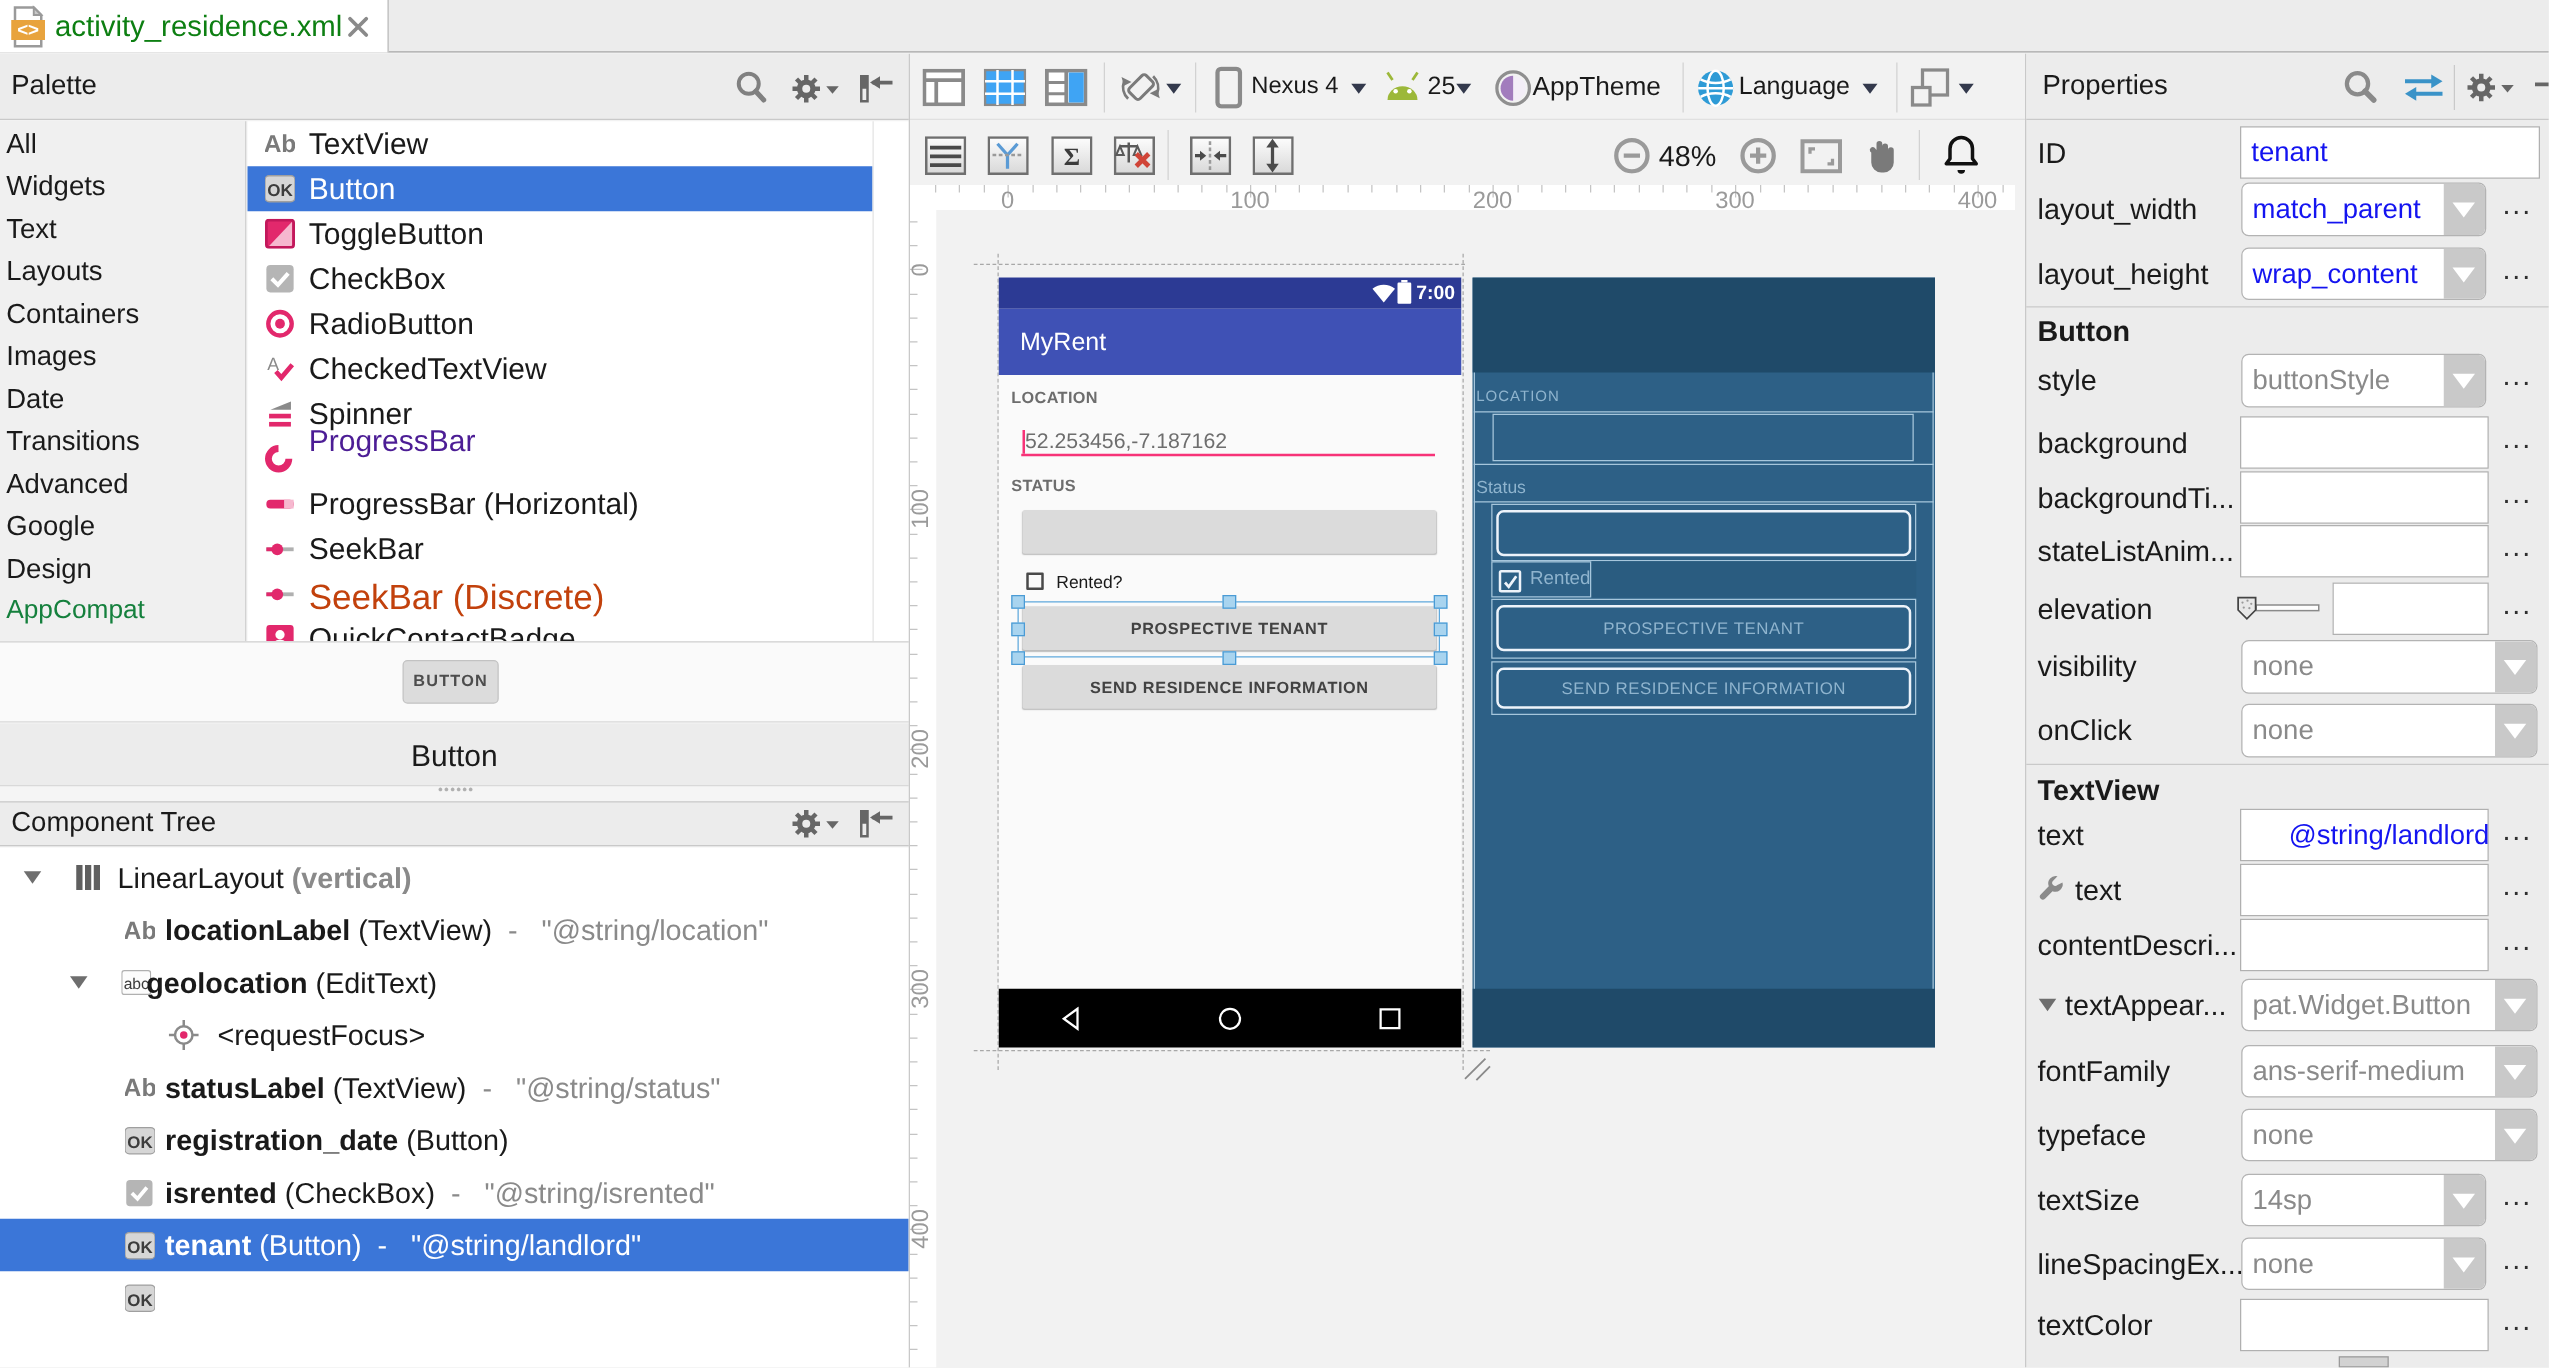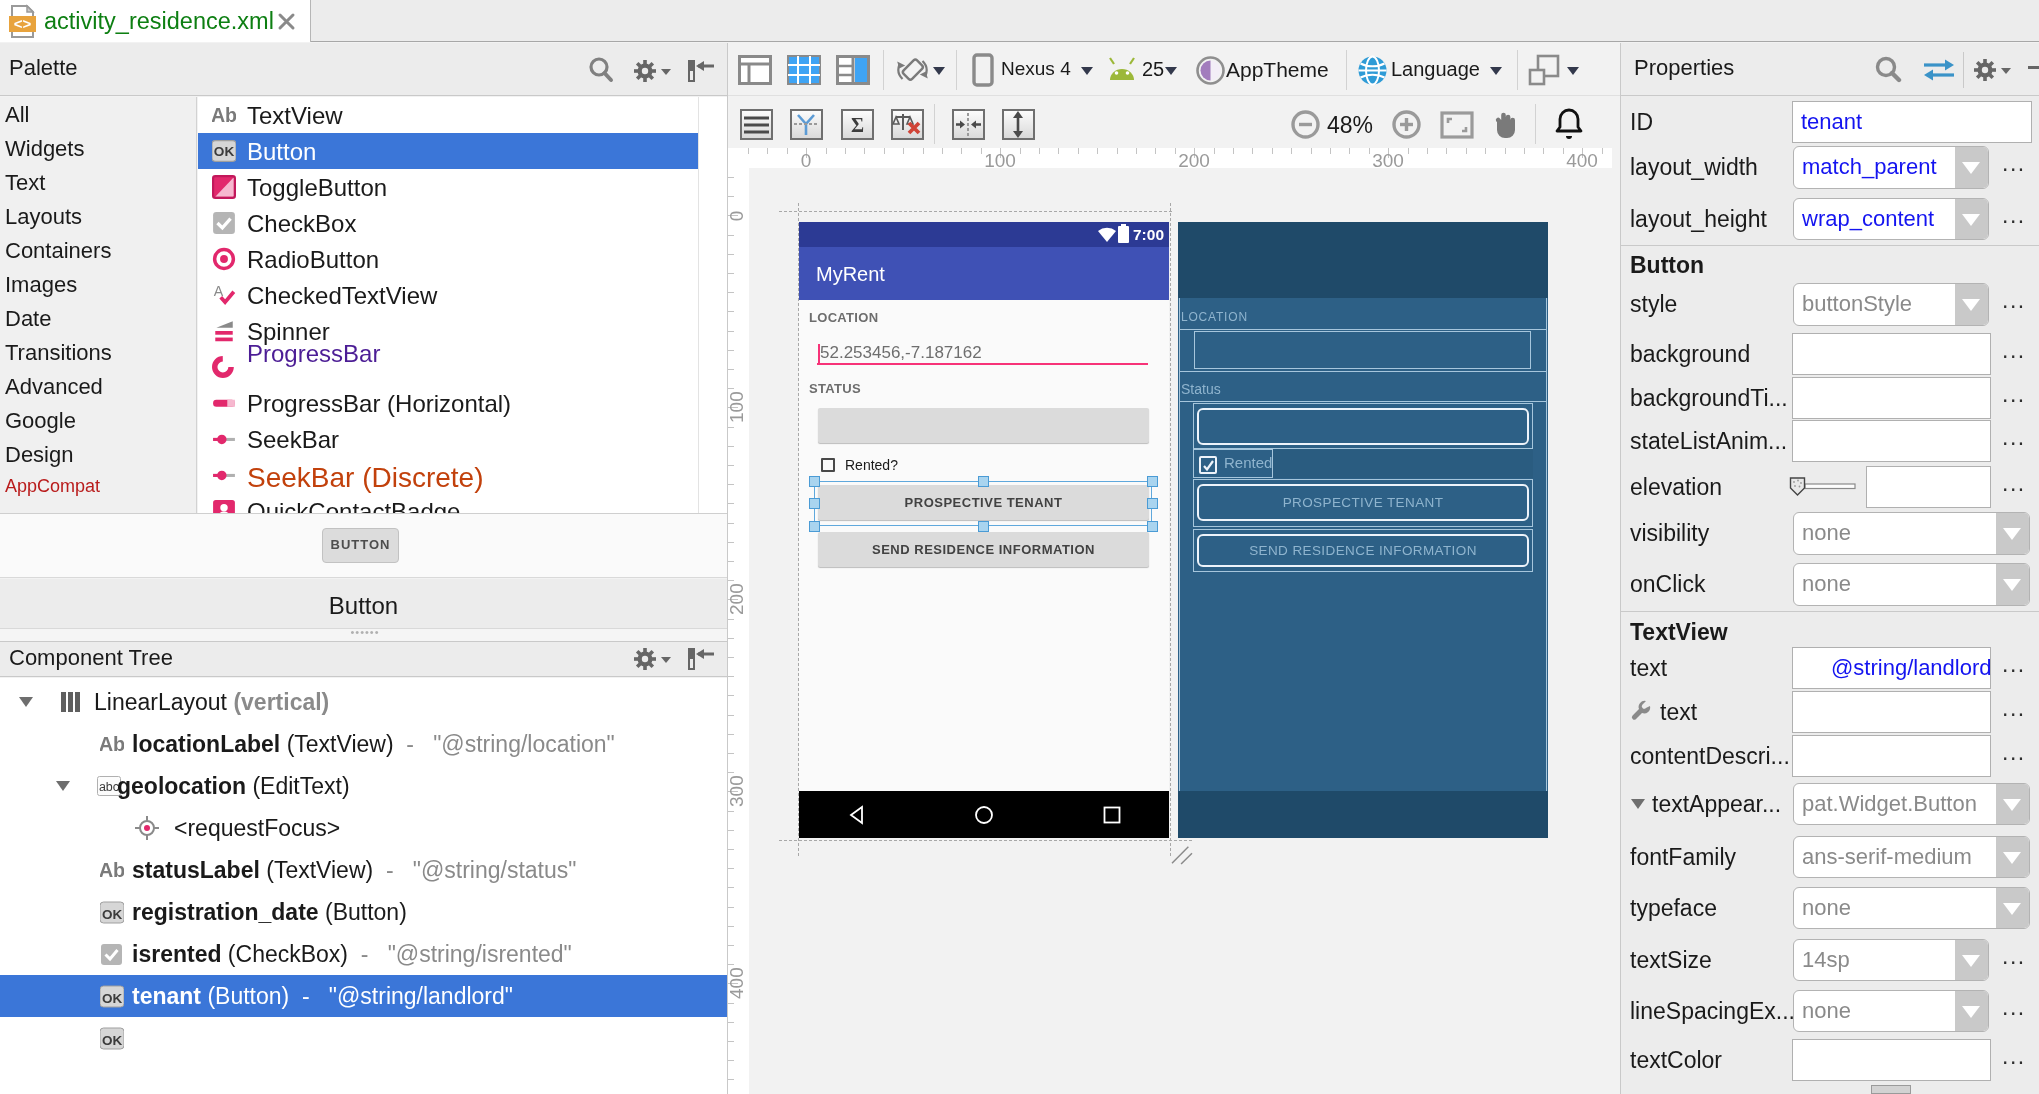--- a/index.html
+++ b/index.html
@@ -49,21 +49,21 @@
 <div class="txt" style="left:5px;top:136px;font-size:22px;color:#1a1a1a;">Widgets</div>
 <div class="txt" style="left:5px;top:170px;font-size:22px;color:#1a1a1a;">Text</div>
 <div class="txt" style="left:5px;top:204px;font-size:22px;color:#1a1a1a;">Layouts</div>
 <div class="txt" style="left:5px;top:238px;font-size:22px;color:#1a1a1a;">Containers</div>
 <div class="txt" style="left:5px;top:272px;font-size:22px;color:#1a1a1a;">Images</div>
 <div class="txt" style="left:5px;top:306px;font-size:22px;color:#1a1a1a;">Date</div>
 <div class="txt" style="left:5px;top:340px;font-size:22px;color:#1a1a1a;">Transitions</div>
 <div class="txt" style="left:5px;top:374px;font-size:22px;color:#1a1a1a;">Advanced</div>
 <div class="txt" style="left:5px;top:408px;font-size:22px;color:#1a1a1a;">Google</div>
 <div class="txt" style="left:5px;top:442px;font-size:22px;color:#1a1a1a;">Design</div>
-<div class="txt" style="left:5px;top:476px;font-size:18px;color:#b91c1c;">AppCompat</div>
+<div class="txt" style="left:5px;top:476px;font-size:21px;color:#15803d;">AppCompat</div>
 <div class="abs" style="left:198px;top:133px;width:500px;height:36px;background:#3b76d8;"></div>
 <div class="abs" style="left:198px;top:97px;width:529px;height:416px;overflow:hidden;">
 <svg class="abs" style="left:14px;top:6px" width="24" height="24" viewBox="0 0 22 22">
       <text x="11" y="17" font-size="18" font-weight="bold" fill="#7a7a7a" text-anchor="middle" font-family="Liberation Sans">Ab</text>
     </svg>
 <div class="txt" style="left:49px;top:5px;font-size:24px;color:#1a1a1a;">TextView</div>
 <svg class="abs" style="left:14px;top:42px" width="24" height="24" viewBox="0 0 22 22">
       <rect x="0" y="1.5" width="22" height="19" rx="3" fill="#d6d6d6" stroke="#9f9f9f"></rect>
       <text x="11" y="16" font-size="12.5" font-weight="bold" fill="#3c3c3c" text-anchor="middle" font-family="Liberation Sans">OK</text>
     </svg>

